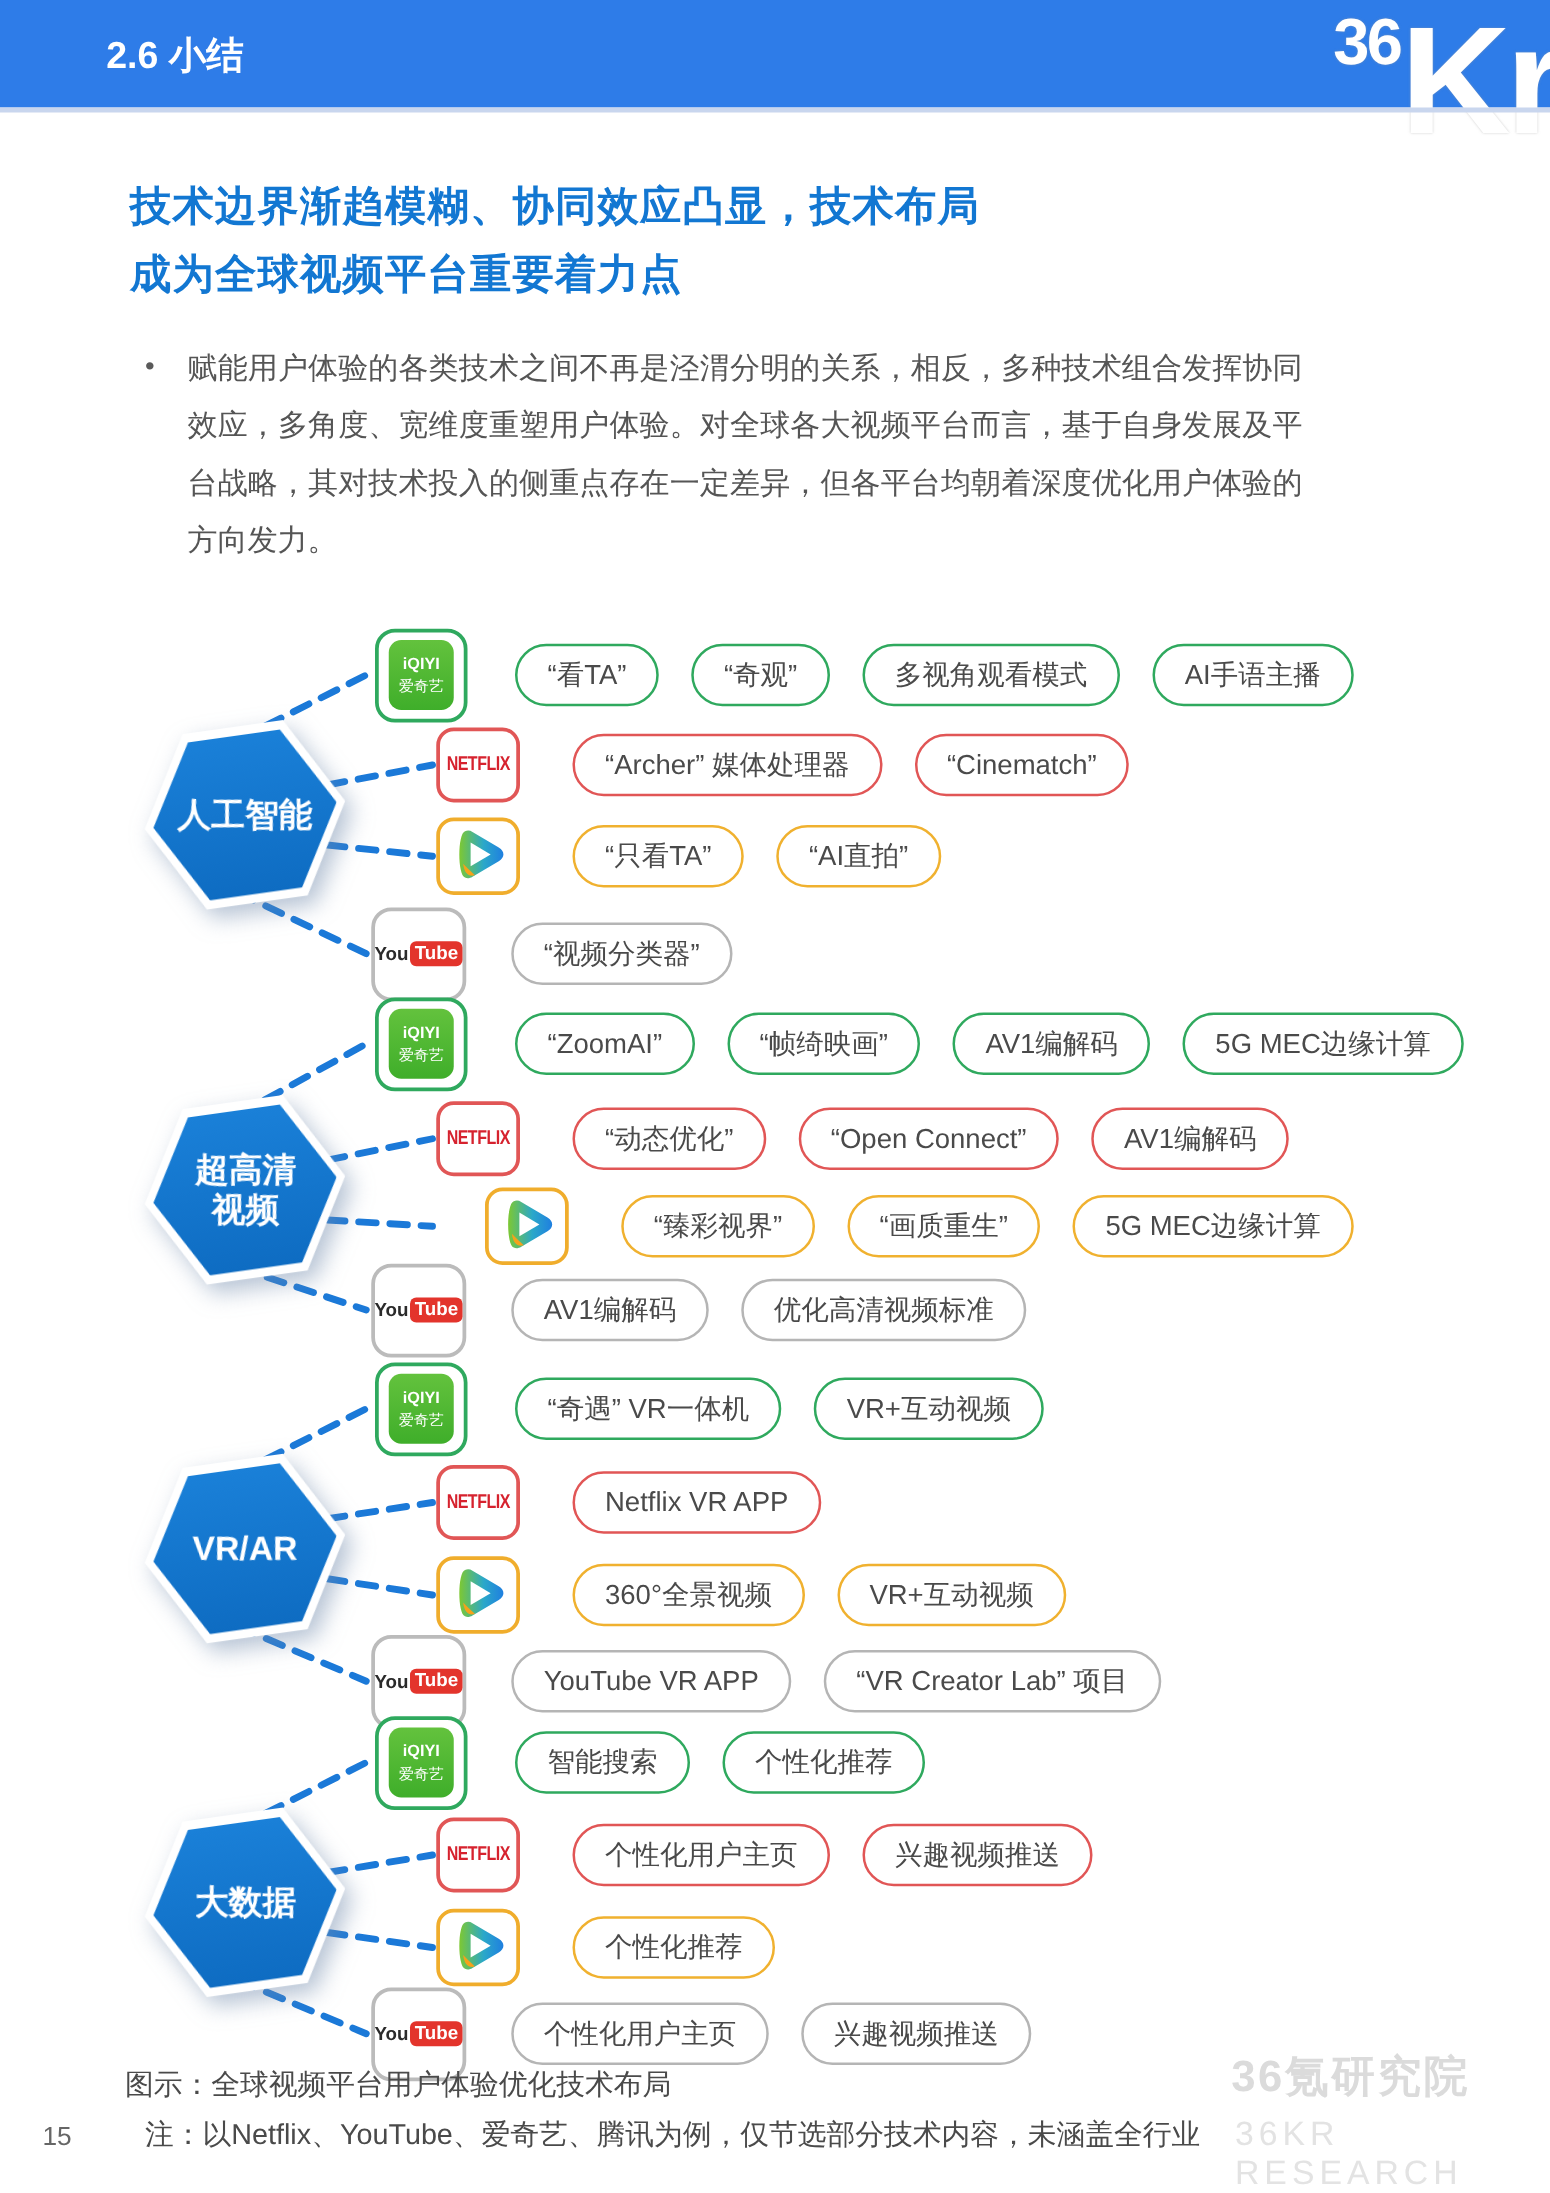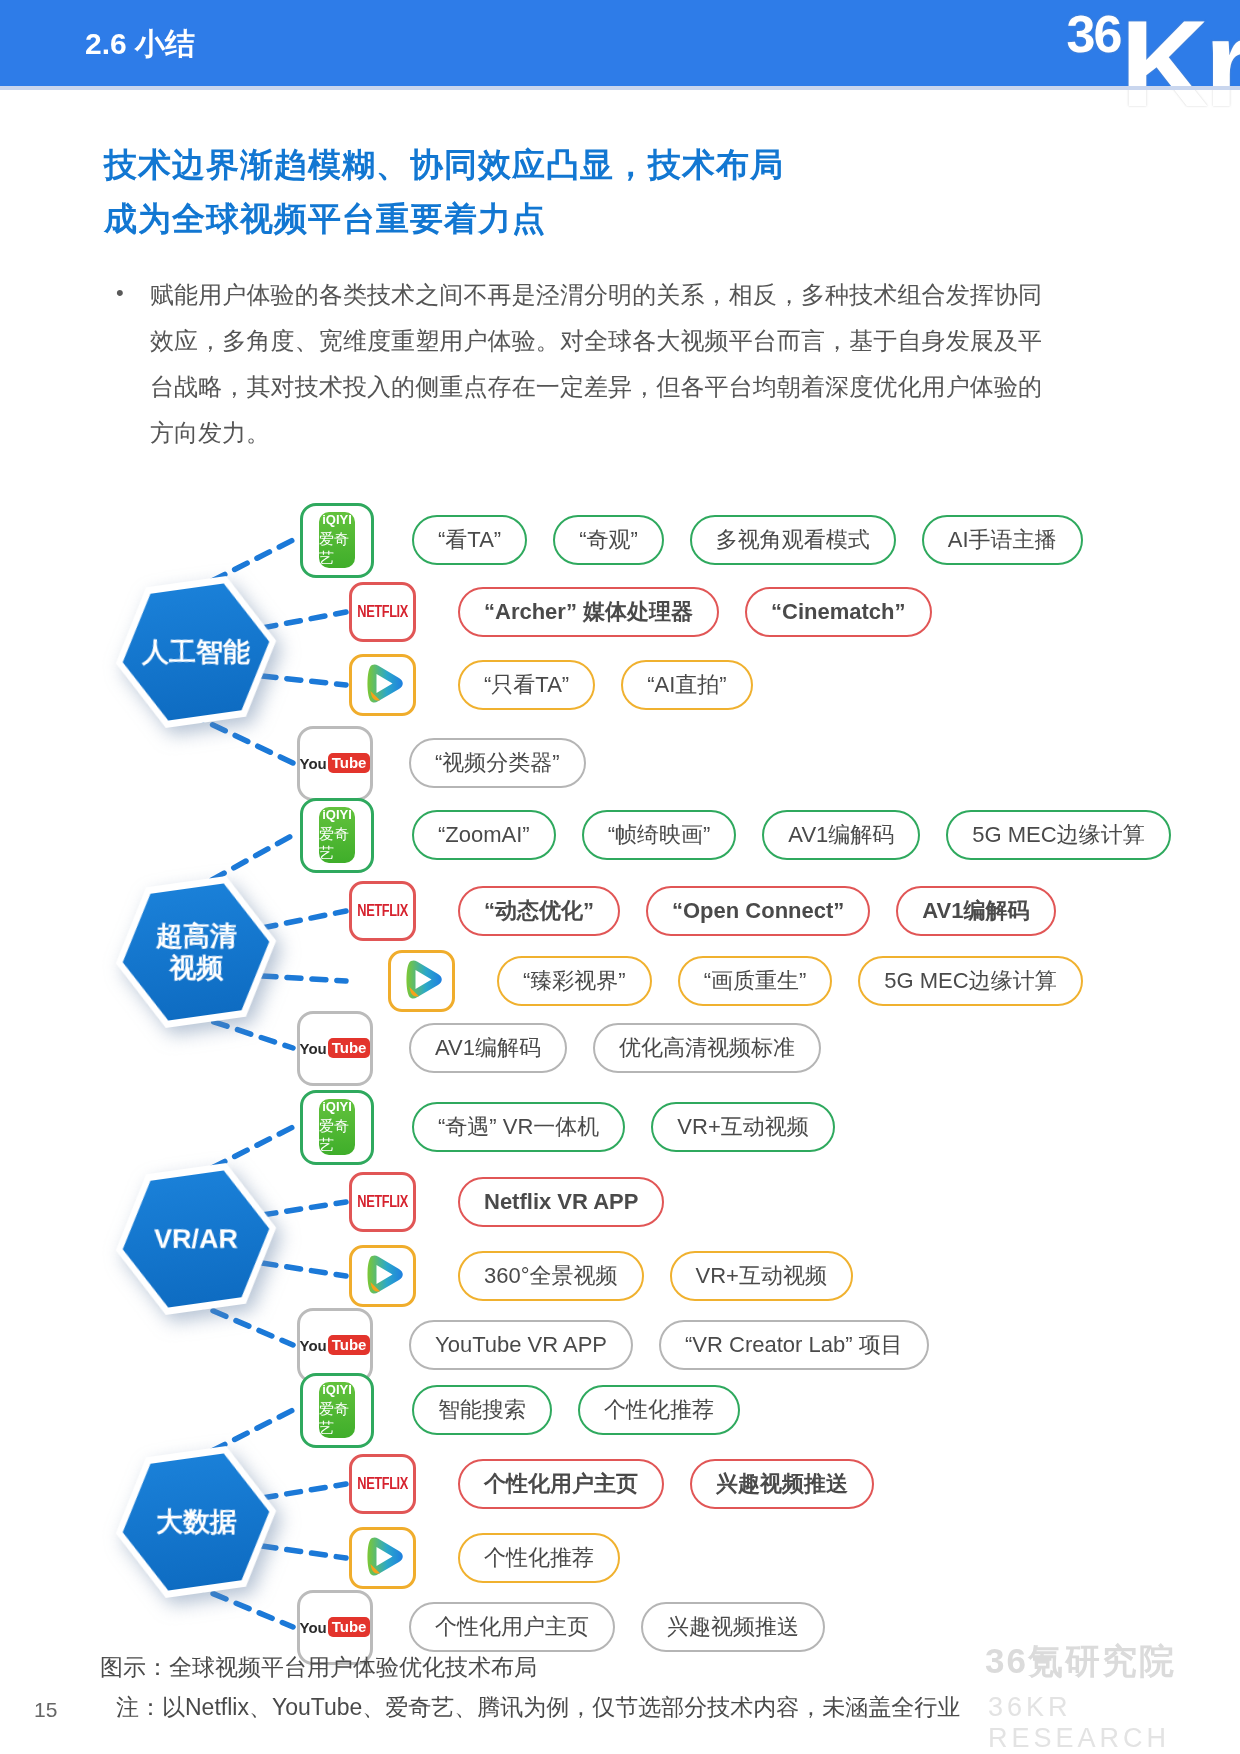--- a/index.html
+++ b/index.html
@@ -36,34 +36,34 @@
   .hex .hex-label{color:#fff;font-size:27px;font-weight:bold;text-align:center;
        white-space:pre-line;line-height:32px;transform:rotate(8deg);}
 
   .row{position:absolute;height:76px;display:flex;align-items:center;}
   .icon{box-sizing:border-box;background:#fff;display:flex;align-items:center;justify-content:center;flex:none;}
   .icon.iqiyi{width:74px;height:75px;border:3px solid #2FA95E;border-radius:16px;margin-right:38px;}
   .icon.netflix{width:67px;height:60px;border:3px solid #E15656;border-radius:14px;margin-right:42px;}
   .icon.tencent{width:67px;height:62px;border:3px solid #F0AD2C;border-radius:14px;margin-right:42px;}
   .icon.youtube{width:76px;height:75px;border:3px solid #BBBBBB;border-radius:16px;margin-right:36px;}
 
-  .iq-badge{width:36px;height:56px;border-radius:10px;background:linear-gradient(180deg,#63C23D,#3FAE2A);
+  .iq-badge{width:52px;height:56px;border-radius:10px;background:linear-gradient(180deg,#63C23D,#3FAE2A);
             display:flex;flex-direction:column;align-items:center;justify-content:center;}
   .iq-logo{color:#fff;font-size:13px;font-weight:bold;letter-spacing:0;}
-  .iq-sub{color:#fff;font-size:15px;margin-top:3px;}
+  .iq-sub{color:#fff;font-size:12px;margin-top:3px;}
   .nf-text{color:#D6222E;font-size:16px;font-weight:bold;transform:scaleX(.80);letter-spacing:-.5px;}
   .yt-wrap{display:flex;align-items:center;}
   .yt-you{color:#2b2b2b;font-size:15px;font-weight:bold;}
   .yt-tube{background:#E3342C;color:#fff;font-size:15px;font-weight:bold;border-radius:5px;
            padding:1px 4px 2px 4px;margin-left:1px;}
 
   .pill{box-sizing:border-box;height:50px;border-radius:26px;background:#fff;color:#4A4A4A;
         font-size:22px;line-height:45px;padding:0 24px;white-space:nowrap;flex:none;text-align:center;}
   .pill.iqiyi{border:2.5px solid #2FA95E;}
-  .pill.netflix{border:2.5px solid #E15656;font-weight:bold;}
+  .pill.netflix{border:2.5px solid #E15656;}
   .pill.tencent{border:2.5px solid #F0B12F;}
   .pill.youtube{border:2.5px solid #B5B5B5;}
   .pill + .pill{margin-left:26px;}
 
   
   .caption{position:absolute;left:100px;top:1652px;color:#4A4A4A;font-size:23px;}
   .note{position:absolute;left:100px;top:1692px;color:#4A4A4A;font-size:23px;margin-left:16px;}
   .page-num{position:absolute;left:34px;top:1698px;color:#666;font-size:21px;}
   .wm-cn{position:absolute;left:985px;top:1638px;color:#DBDBDB;font-size:35px;font-weight:bold;letter-spacing:2px;}
   .wm-en{position:absolute;left:988px;top:1692px;color:#E3E3E3;font-size:27px;letter-spacing:4px;}

